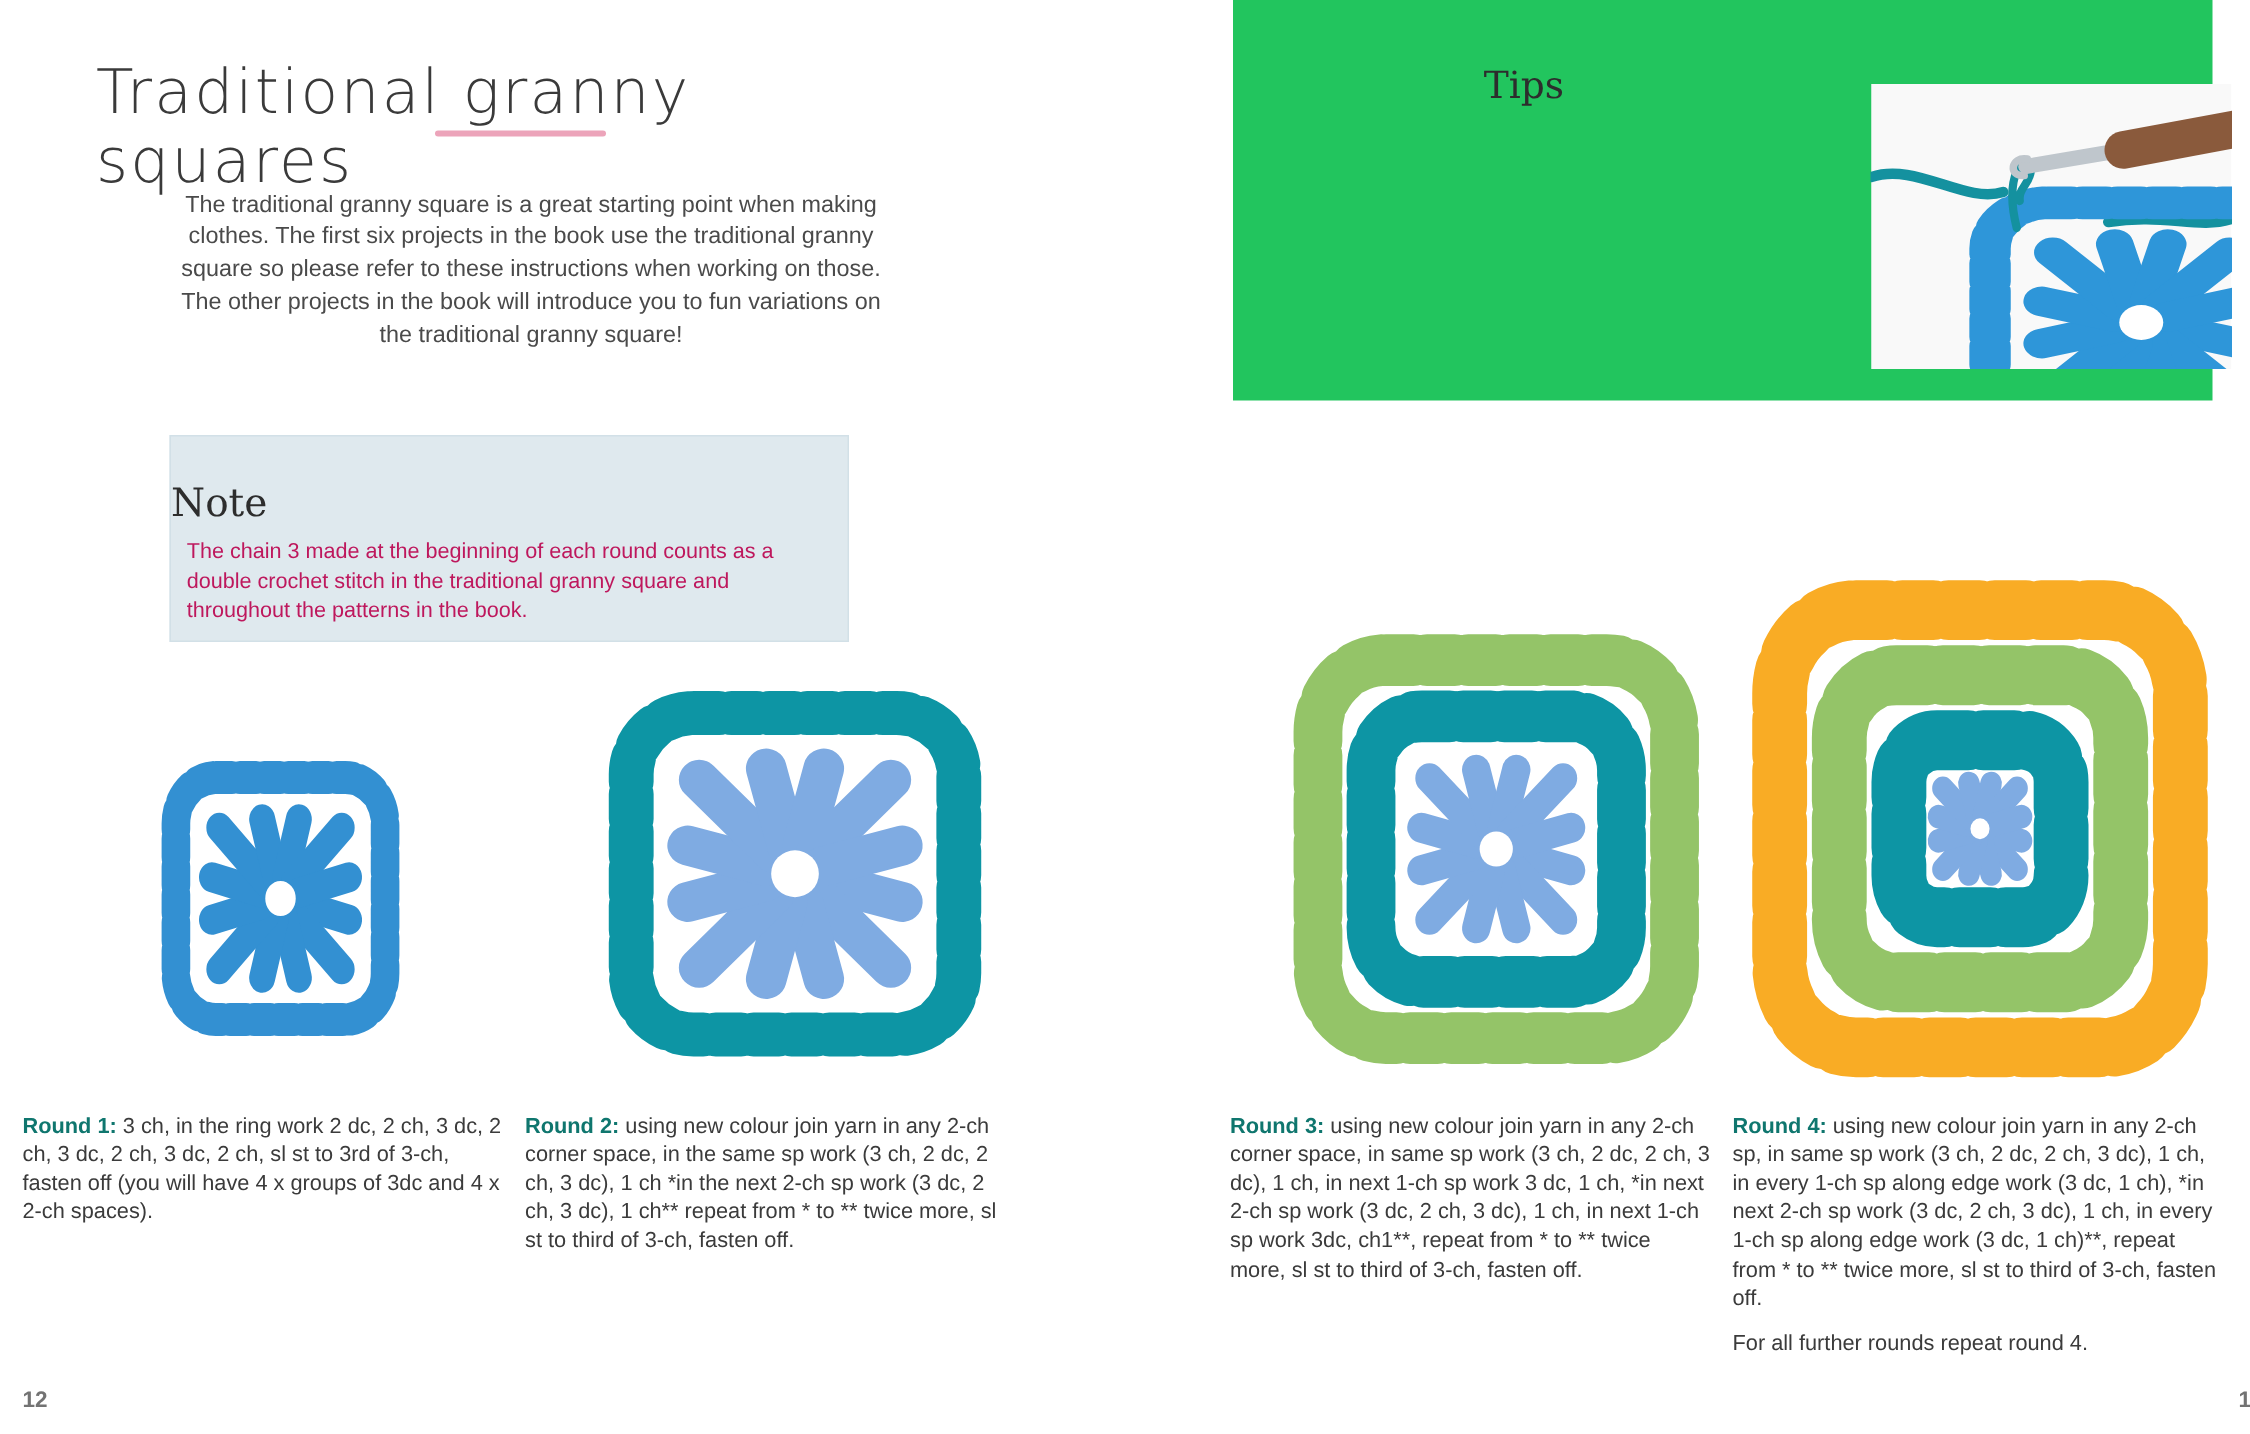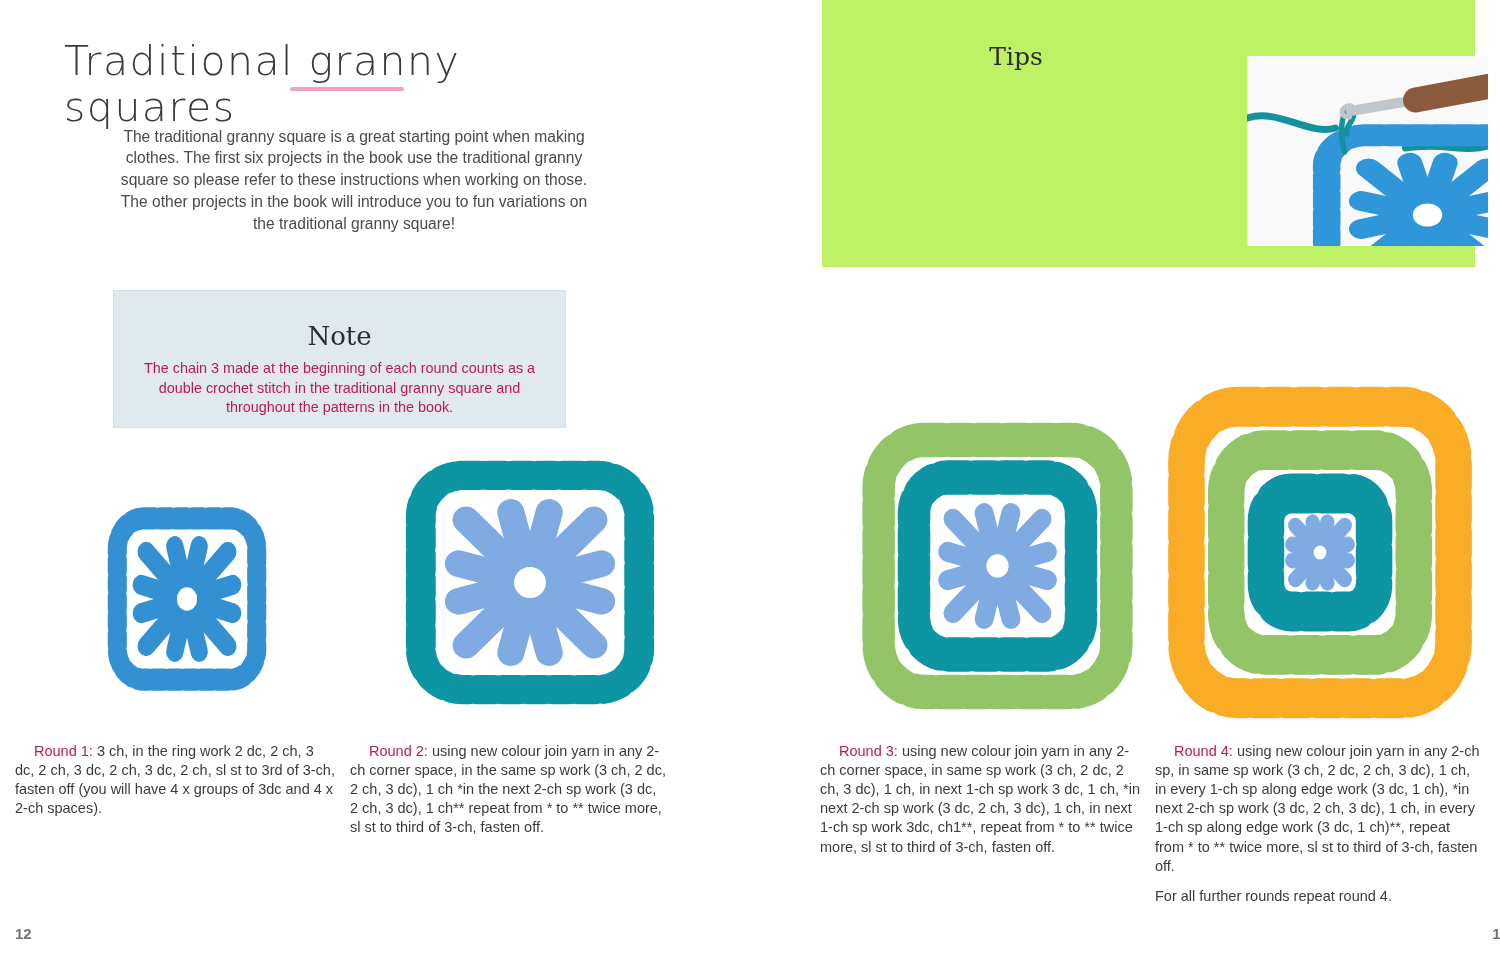--- a/index.html
+++ b/index.html
@@ -28,21 +28,20 @@
   }
   .intro{
     left:118px;top:110px;width:472px;
     font-size:15.6px;line-height:21.8px;color:#4a4a4a;
     text-align:center;
   }
   .note-box{
     left:113px;top:290px;width:453px;height:138px;
     border:1px solid #d2e0e7;
     box-sizing:border-box;
-    text-align:center;
   }
   .box-title{
     font-family:"DejaVu Serif", serif;
     font-size:26px;color:#2d2d2d;
     margin:30px 0 8px 0;
     font-weight:500;
   }
   .note-box .box-body{
     margin:0 auto;width:430px;
     font-size:14.4px;line-height:19.6px;color:#be185d;
@@ -68,21 +67,21 @@
 
   
   figure.granny{margin:0;}
   figure.granny svg{width:100%;height:100%;display:block;}
 
   
   .round{
     font-size:14.5px;line-height:19.2px;color:#3b3b3b;
     top:727px;
   }
-  .round strong{font-weight:400;color:#be185d;margin-left:19px;}
+  .round strong{font-weight:700;color:#0f766e;}
   .round .extra{display:block;margin-top:11px;}
 
   
   .pageno{
     top:925px;
     font-size:15px;font-weight:700;color:#737373;
   }
   .pageno-left{left:15px;}
   .pageno-right{right:16px;text-align:right;}
 </style>
@@ -141,21 +140,21 @@
     <strong>Round 1:</strong>
     <span>3 ch, in the ring work 2 dc, 2 ch, 3 dc, 2 ch, 3 dc, 2 ch, 3 dc, 2 ch, sl st to 3rd of 3-ch, fasten off (you will have 4 x groups of 3dc and 4 x 2-ch spaces).</span>
   </p>
   <p class="abs round" style="left:350px;width:318px">
     <strong>Round 2:</strong>
     <span>using new colour join yarn in any 2-ch corner space, in the same sp work (3 ch, 2 dc, 2 ch, 3 dc), 1 ch *in the next 2-ch sp work (3 dc, 2 ch, 3 dc), 1 ch** repeat from * to ** twice more, sl st to third of 3-ch, fasten off.</span>
   </p>
 
   <div class="abs pageno pageno-left">12</div>
 
-  <aside class="abs tips-box" style="background: #bef264;">
+  <aside class="abs tips-box" style="background: #22c55e;">
     <div class="tips-col">
       <h2 class="box-title">Tips</h2>
     </div>
     <figure class="tips-photo">
       <svg id="tips-photo-svg" viewBox="0 0 240 190">
           <rect x="0" y="0" width="240" height="190" fill="#f9f9f9"></rect>
           <path d="M0 62 C 30 52, 62 80, 88 72" fill="none" stroke="#14919f" stroke-width="7" stroke-linecap="round"></path>
           <path d="M158 92 C 195 86, 218 97, 240 90" fill="none" stroke="#14919f" stroke-width="7" stroke-linecap="round"></path>
           <svg x="60" y="64" width="108" height="114" viewBox="0 0 100 100" preserveAspectRatio="none">
             <rect x="8" y="8" width="84" height="84" rx="16" fill="none" stroke="#2e96d9" stroke-width="11.5" stroke-dasharray="6.5 3.2" stroke-linecap="round"></rect>

